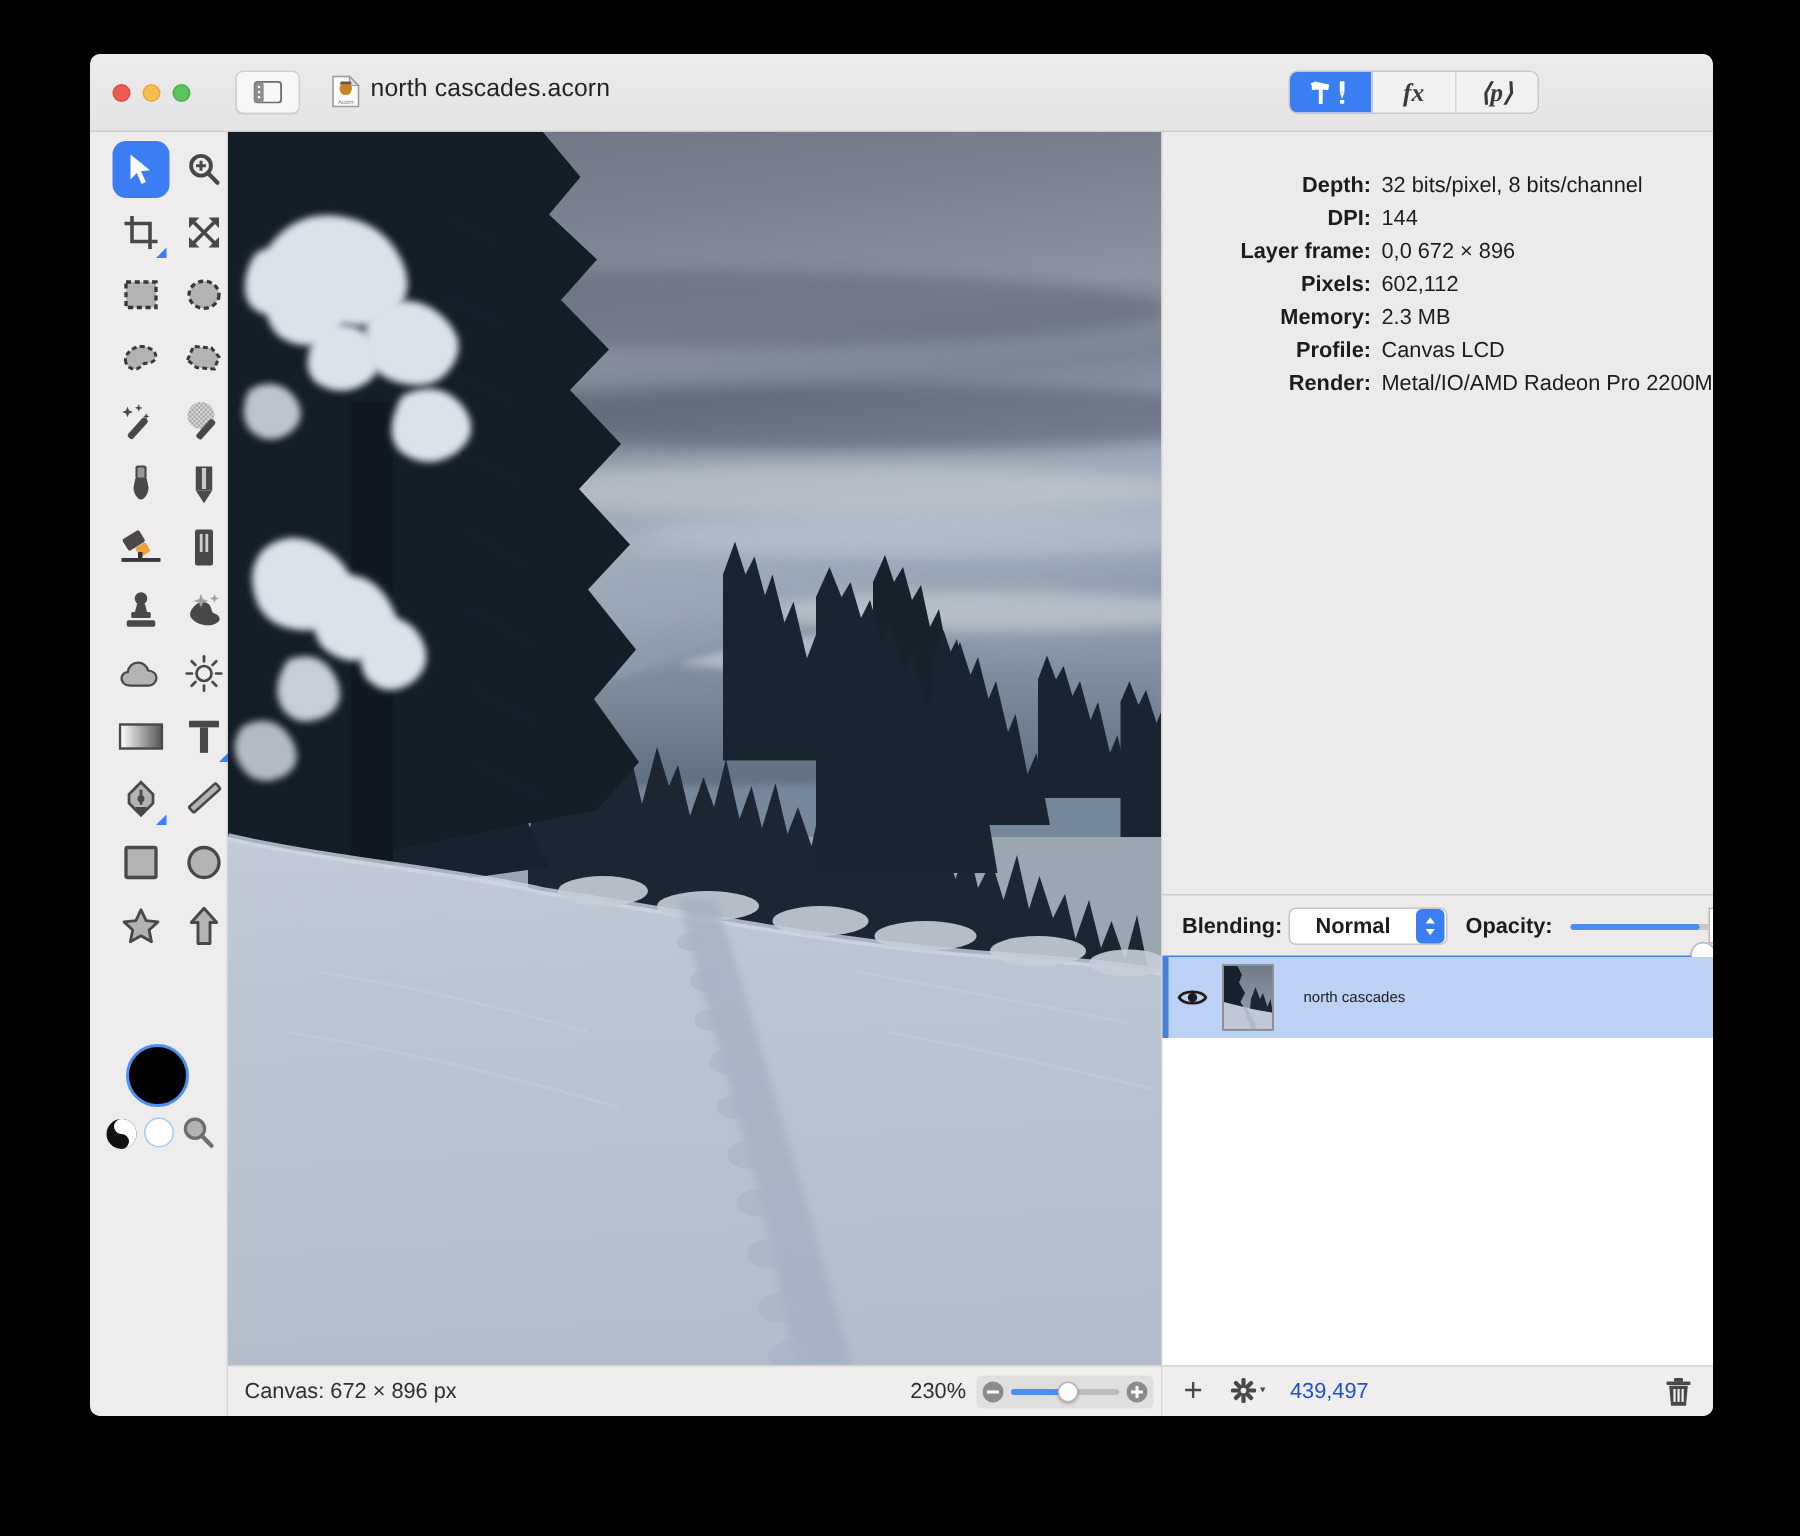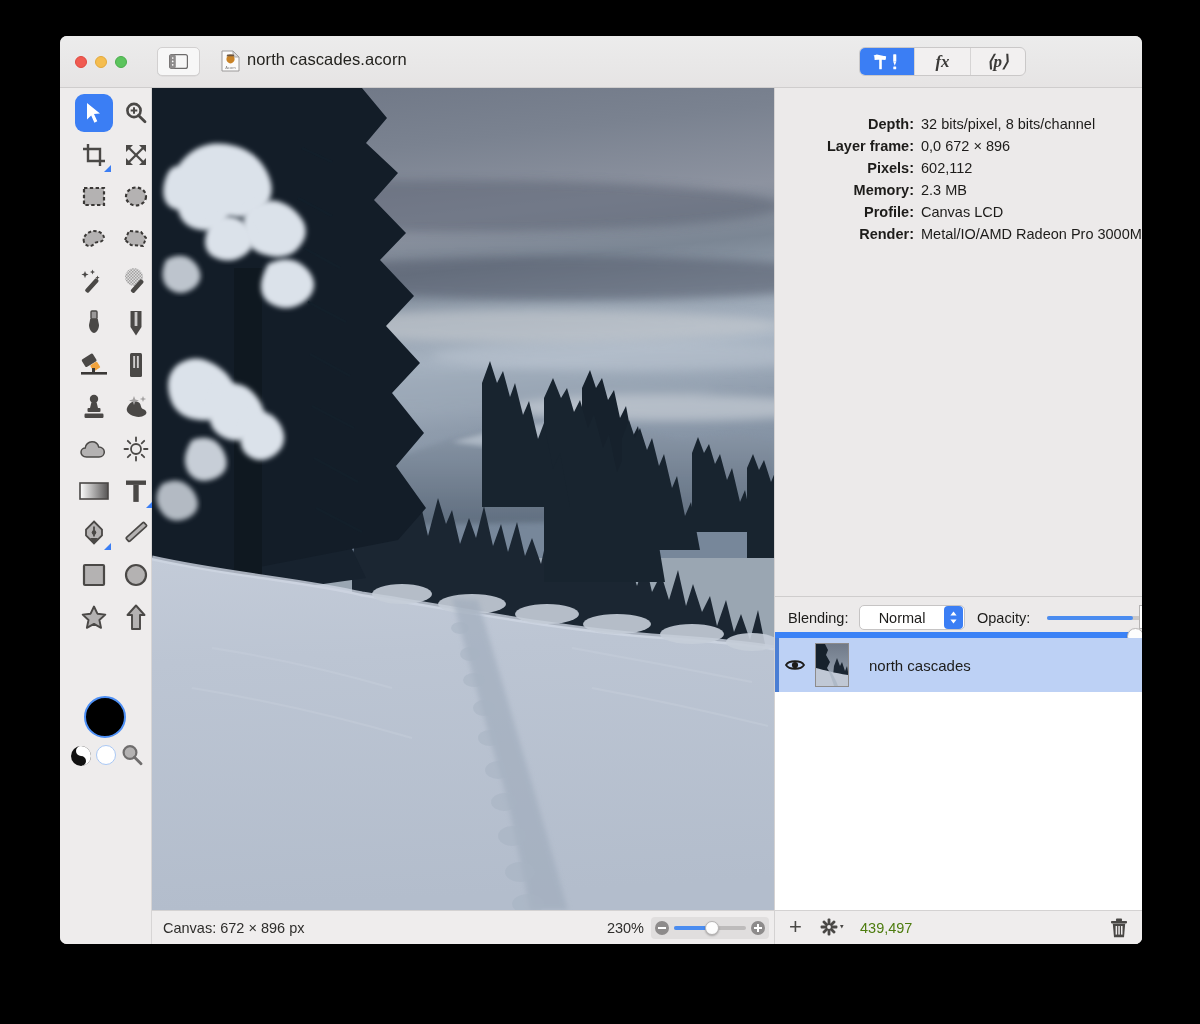--- a/index.html
+++ b/index.html
@@ -155,21 +155,22 @@
     font-size:14.5px; font-weight:bold; color:#1d1c1a;
   }
   .info-v { font-size:14.5px; color:#1d1c1a; }
 
   
   #blendbar {
     position:absolute; left:0; top:508px;
     width:100%; height:42px;
     background:#eceaea;
     border-top:1px solid #cfcdcd;
-    border-bottom:6px solid #3b82f6;
+    border-bottom:1px solid #3b82f6;
+    font-weight:bold;
   }
   #blend-label { position:absolute; left:13px; top:13px; font-size:14.5px; color:#1d1c1a; }
   #blend-select {
     position:absolute; left:84px; top:8px;
     width:106px; height:25px;
     background:#fff; border:1px solid #c6c4c4; border-radius:5px;
     display:flex; align-items:center;
   }
   #blend-value { flex:1; text-align:center; font-size:14.5px; color:#1d1c1a; }
   #blend-stepper {
@@ -207,30 +208,30 @@
   .layer-row .accent {
     position:absolute; left:0; top:0; width:4px; height:100%; background:#4a7ed4;
   }
   .eye { width:40px; display:flex; align-items:center; justify-content:center; }
   .layer-thumb {
     width:34px; height:44px;
     border:1px solid #8d8b8b;
     background:#5e6e80;
     overflow:hidden; position:relative;
   }
-  .layer-name { margin-left:20px; font-size:15px; color:#1d1c1a; }
+  .layer-name { margin-left:20px; font-size:10px; color:#1d1c1a; }
 
   
   #layer-toolbar {
     position:absolute; left:0; bottom:0; width:100%; height:34px;
     background:#efeded; border-top:1px solid #d4d2d2;
   }
   #lt-plus { position:absolute; left:14px; top:5px; font-size:22px; line-height:22px; color:#4a4846; font-weight:300;}
   #lt-gear { position:absolute; left:44px; top:7px; }
-  #lt-count { position:absolute; left:85px; top:9px; font-size:14.5px; color:#4d7c0f; }
+  #lt-count { position:absolute; left:85px; top:9px; font-size:14.5px; color:#1d4ed8; }
   #lt-trash { position:absolute; right:14px; top:7px; }
 </style>
 </head>
 <body>
 
 <div id="window">
 
   <div id="titlebar">
     <div class="traffic red"></div>
     <div class="traffic yellow"></div>
@@ -628,38 +629,42 @@
   </div>
 
   <div id="rightpanel">
 
     <div id="info-table">
       <div class="info-row">
           <div class="info-k">Depth:</div>
           <div class="info-v">32 bits/pixel, 8 bits/channel</div>
         </div>
       <div class="info-row">
+          <div class="info-k">DPI:</div>
+          <div class="info-v">144</div>
+        </div>
+      <div class="info-row">
           <div class="info-k">Layer frame:</div>
           <div class="info-v">0,0 672 × 896</div>
         </div>
       <div class="info-row">
           <div class="info-k">Pixels:</div>
           <div class="info-v">602,112</div>
         </div>
       <div class="info-row">
           <div class="info-k">Memory:</div>
           <div class="info-v">2.3 MB</div>
         </div>
       <div class="info-row">
           <div class="info-k">Profile:</div>
           <div class="info-v">Canvas LCD</div>
         </div>
       <div class="info-row">
           <div class="info-k">Render:</div>
-          <div class="info-v">Metal/IO/AMD Radeon Pro 3000M</div>
+          <div class="info-v">Metal/IO/AMD Radeon Pro 2200M</div>
         </div>
     </div>
 
     <div id="blendbar">
       <div id="blend-label">Blending:</div>
       <div id="blend-select">
         <span id="blend-value">Normal</span>
         <span id="blend-stepper">
           <svg width="9" height="15" viewBox="0 0 9 15">
             <path d="M4.5 1.5L7.6 5.6H1.4z" fill="#fff"></path>

